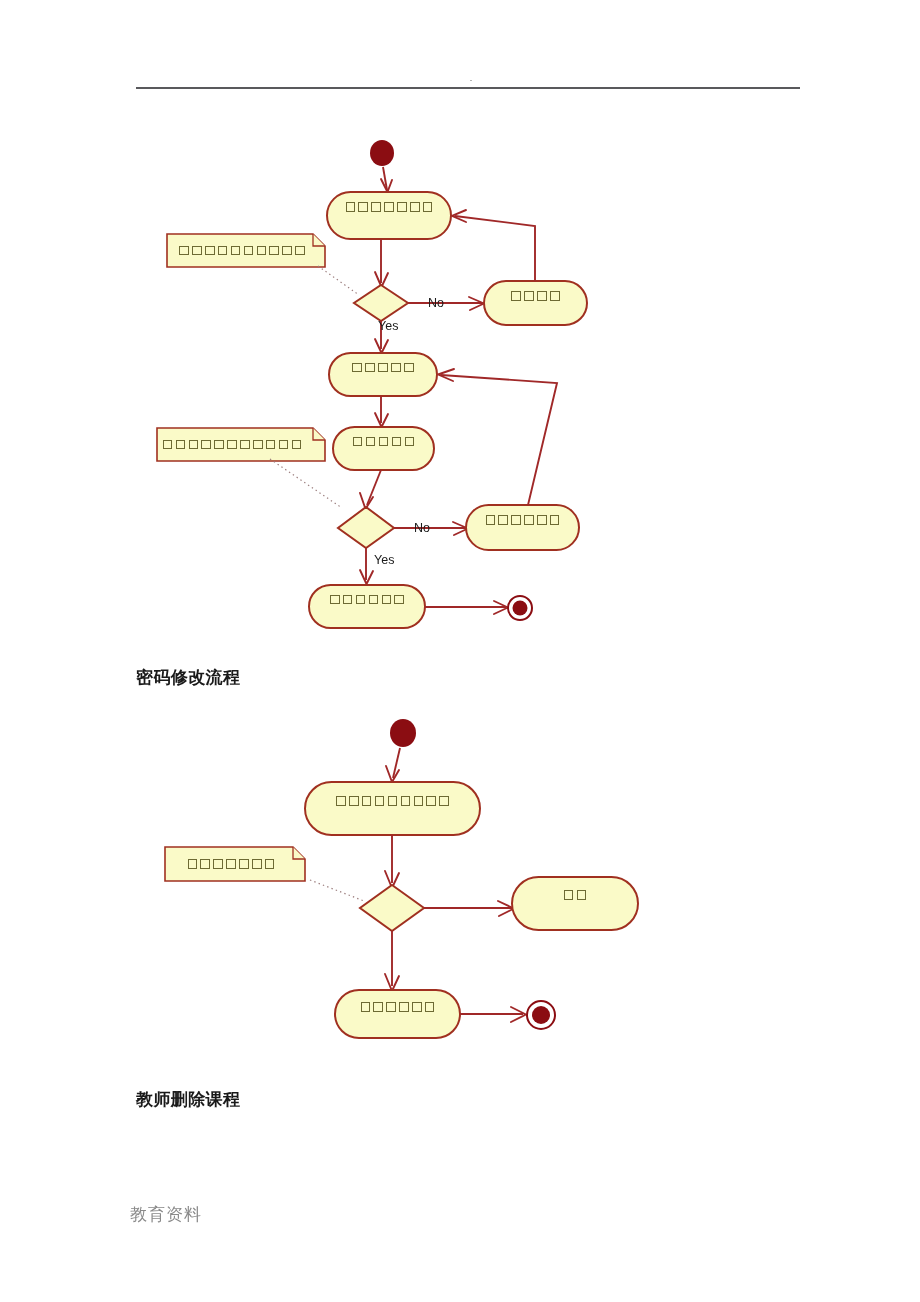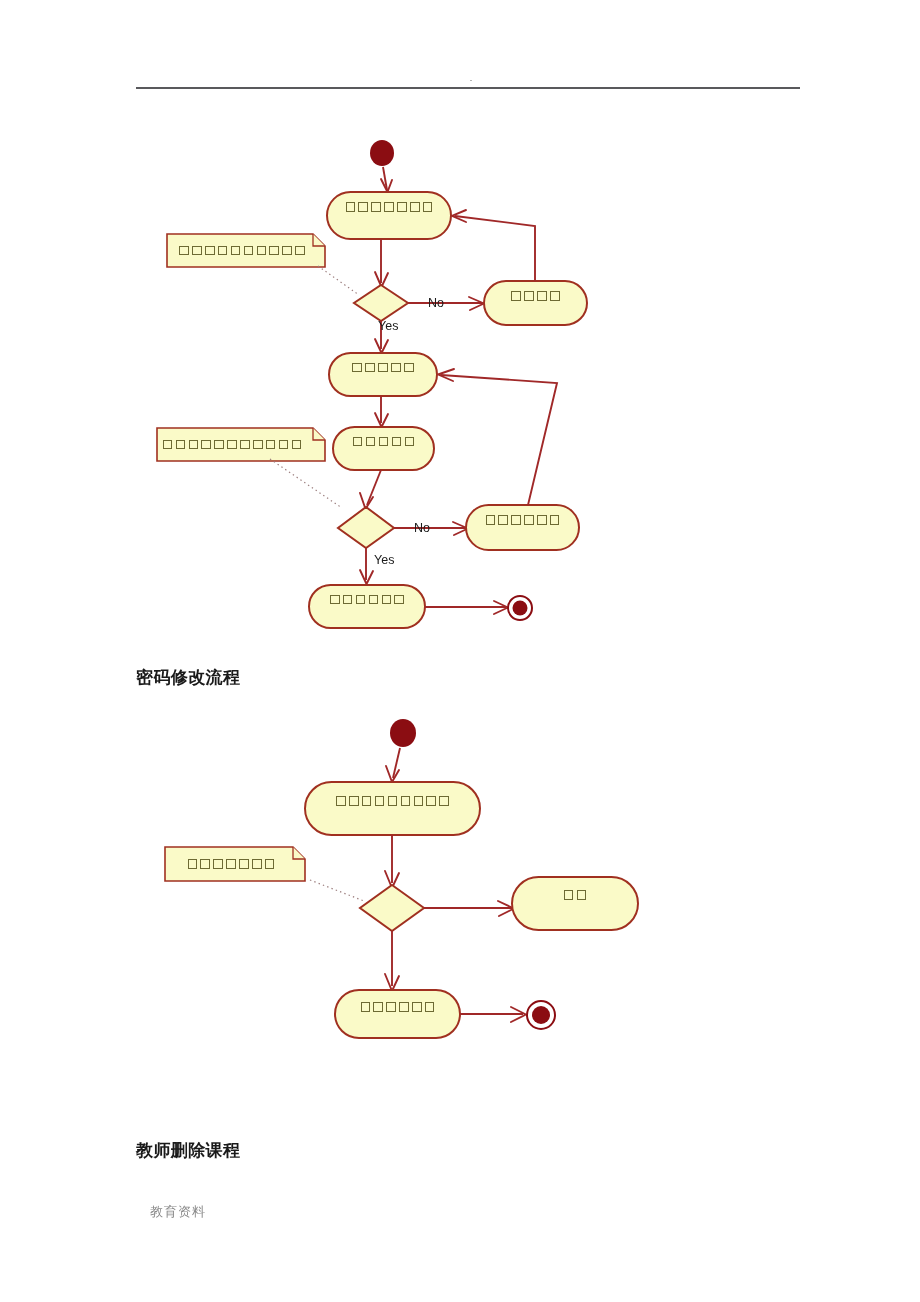--- a/index.html
+++ b/index.html
@@ -57,32 +57,31 @@
     position: absolute;
     left: 136px;
     font-family: "DejaVu Sans", "Liberation Sans", sans-serif;
     font-size: 17px;
     font-weight: bold;
     color: #1a1a1a;
     letter-spacing: 0.4px;
     white-space: nowrap;
   }
   #caption-1 { top: 666px; }
-  #caption-2 { top: 1139px; }
+  #caption-2 { top: 1088px; }
 
   .footer-note {
     position: absolute;
     left: 130px;
     top: 1203px;
     font-family: "DejaVu Sans", "Liberation Sans", sans-serif;
-    font-size: 13px;
+    font-size: 17px;
     color: #8a8a8a;
     letter-spacing: 1px;
     white-space: nowrap;
-    margin-left: 20px;
   }
 
   
   .act-shape {
     fill: #fafac8;
     stroke: #a03020;
     stroke-width: 2;
   }
   .note-shape {
     fill: #fafac8;

